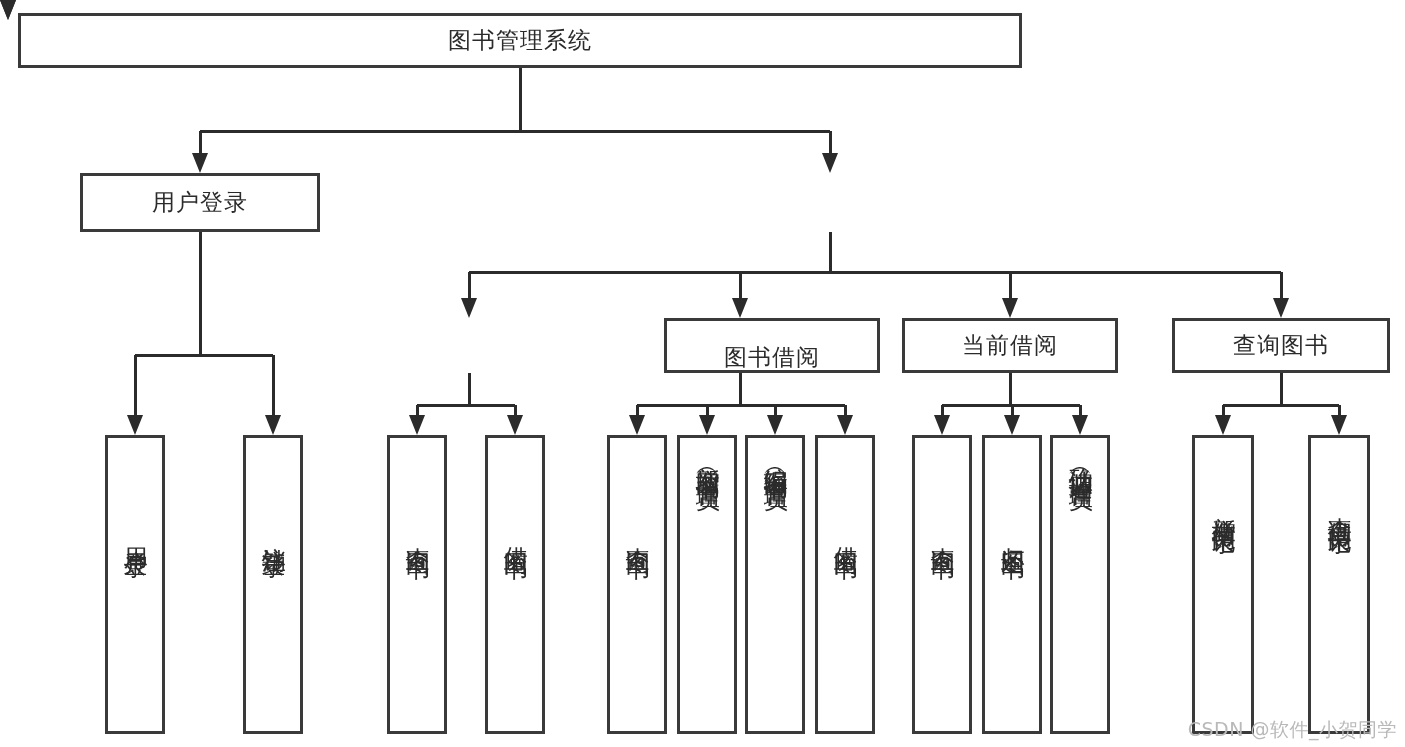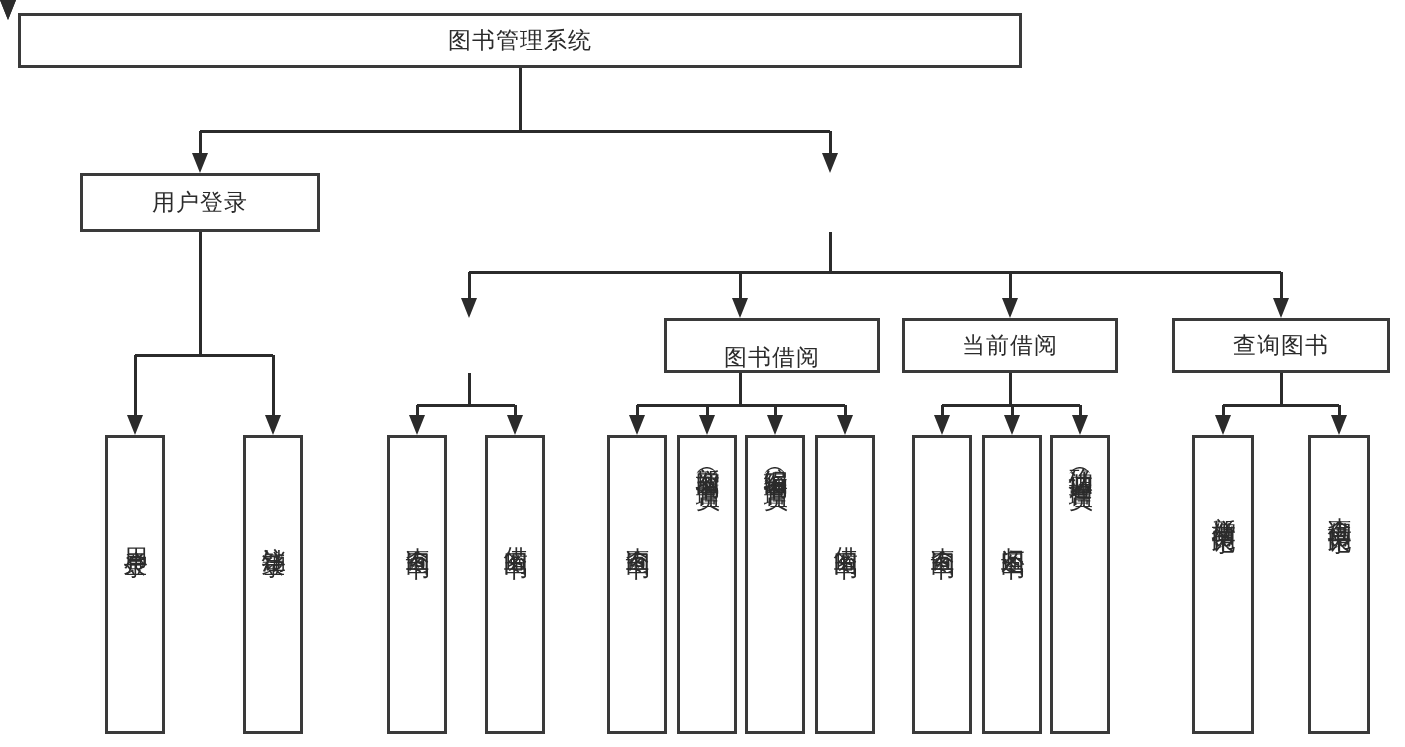--- a/index.html
+++ b/index.html
@@ -212,13 +212,14 @@
       <div class="vline" style="left: 1078.5px; top: 405px; height: 10px;"></div>
       <div class="arrow" style="left: 1072px; top: 415px;"></div>
       <div class="vline" style="left: 1279.5px; top: 373px; height: 32px;"></div>
       <div class="hline" style="left: 1223px; top: 403.5px; width: 116px;"></div>
       <div class="vline" style="left: 1221.5px; top: 405px; height: 10px;"></div>
       <div class="arrow" style="left: 1215px; top: 415px;"></div>
       <div class="vline" style="left: 1337.5px; top: 405px; height: 10px;"></div>
       <div class="arrow" style="left: 1331px; top: 415px;"></div>
     </div>
 
+  <div id="watermark">CSDN @软件_小贺同学</div>
 </div>
 
 </body></html>

